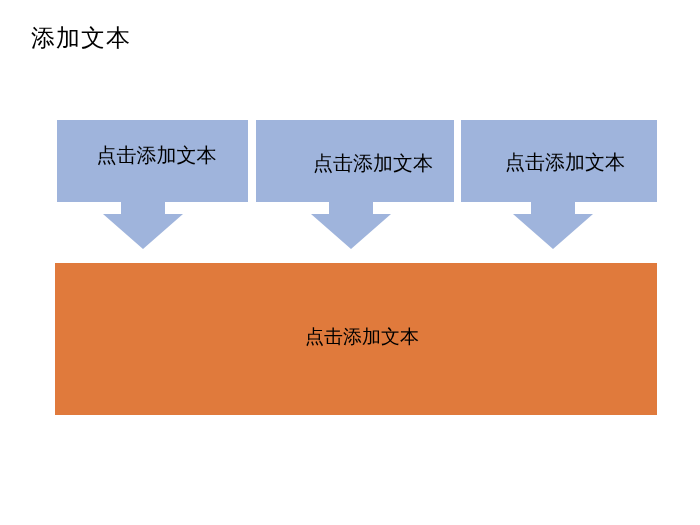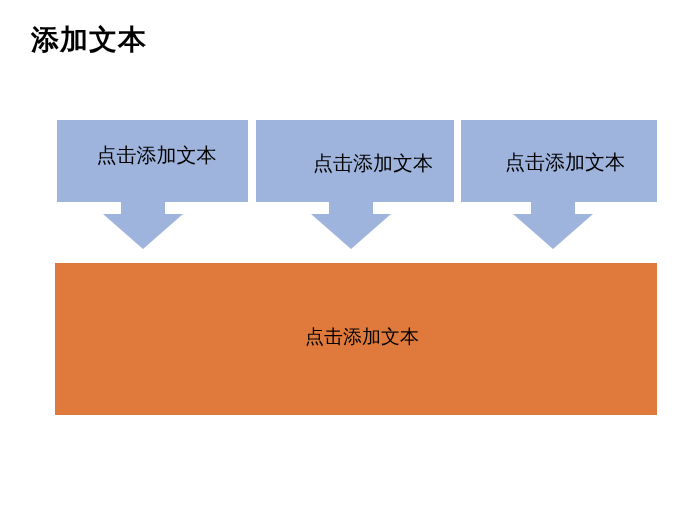--- a/index.html
+++ b/index.html
@@ -19,22 +19,22 @@
     position: relative;
     width: 700px;
     height: 525px;
     overflow: hidden;
     background: var(--bg);
   }
   .title {
     position: absolute;
     left: 31px;
     top: 26px;
-    font-size: 28px;
-    font-weight: 700;
+    font-size: 24px;
+    font-weight: 400;
     line-height: 1;
     color: var(--text);
     letter-spacing: 1px;
   }
   .step-box {
     position: absolute;
     top: 120px;
     height: 82px;
     background: var(--blue);
     display: flex;

